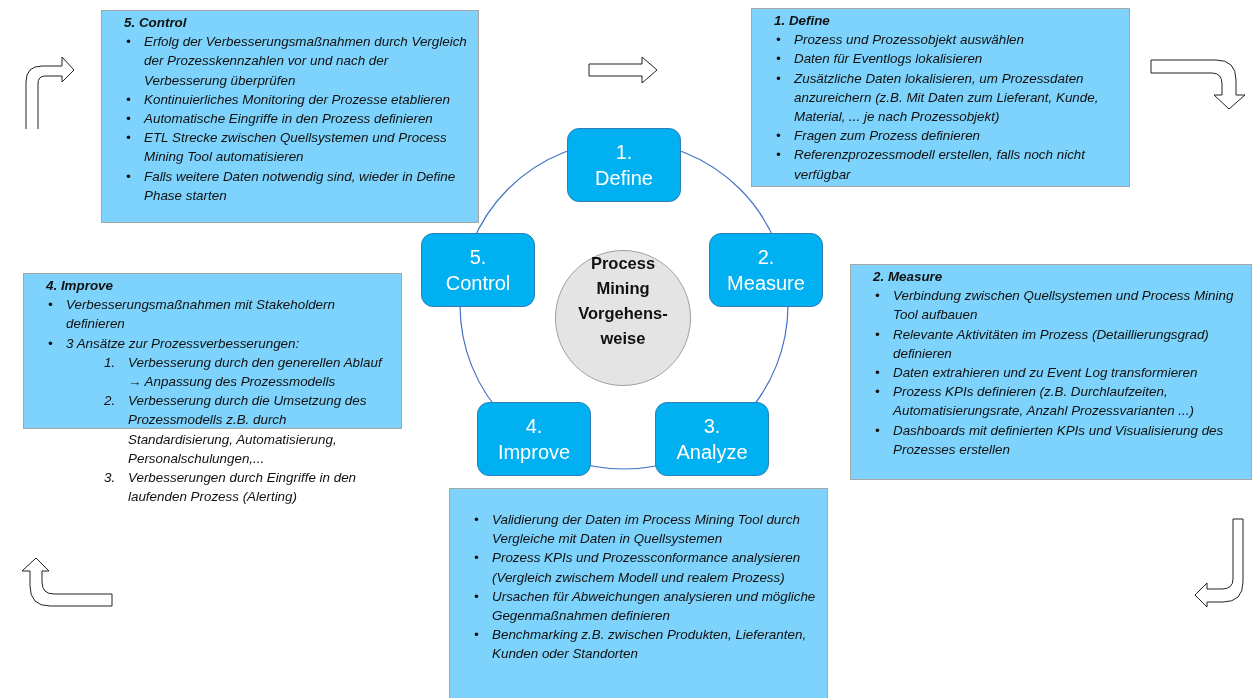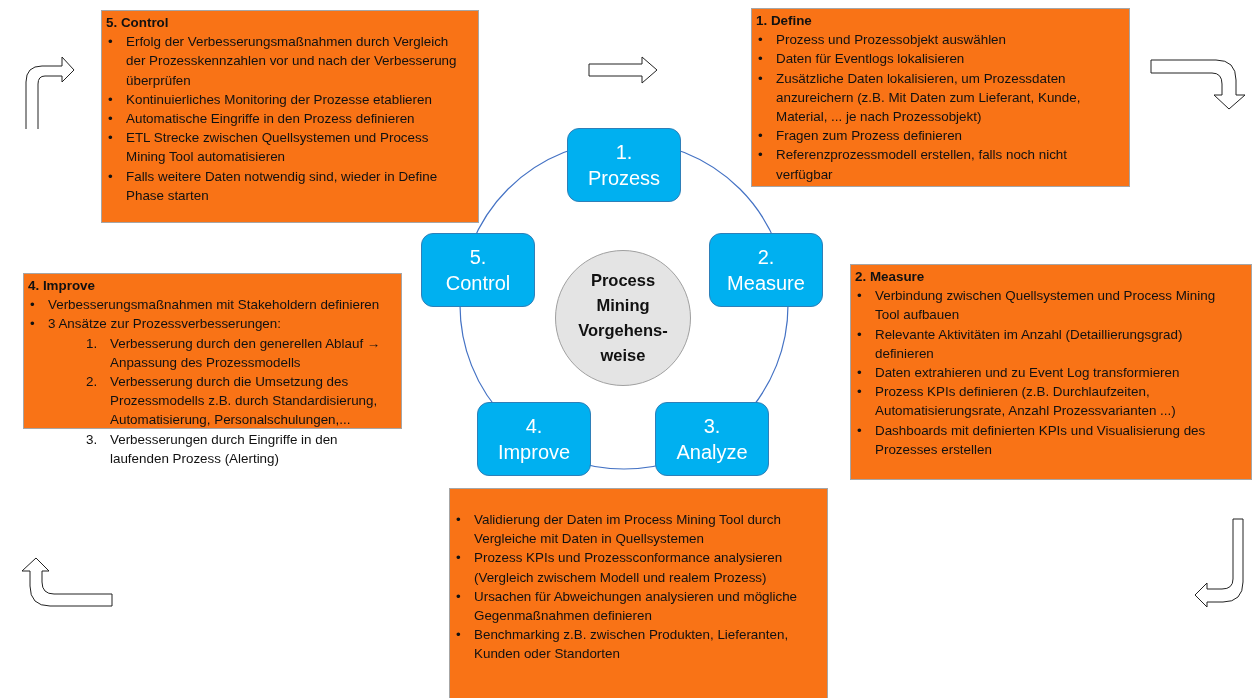--- a/index.html
+++ b/index.html
@@ -1,19 +1,19 @@
 <!DOCTYPE html>
 <html><head>
 <meta charset="utf-8">
 <style>
   html, body { margin:0; padding:0; background:#ffffff; }
   body { width:1259px; height:698px; position:relative; overflow:hidden;
          font-family:"Liberation Sans", "DejaVu Sans", sans-serif; color:#111; }
-  .panel { position:absolute; background:#f97316; border:1px solid #a6a6a6; box-sizing:border-box;
-           font-size:13.4px; line-height:19.2px; padding:2px 8px 4px 4px; }
+  .panel { position:absolute; background:#7dd3fc; border:1px solid #a6a6a6; box-sizing:border-box;
+           font-size:13.4px; line-height:19.2px; padding:2px 8px 4px 22px;font-style:italic; }
   .panel .title { font-weight:bold; }
   .panel ul { list-style:none; margin:0; padding:0; }
   .panel li { position:relative; padding-left:20px; }
   .panel li::before { content:"•"; position:absolute; left:2px; top:0; }
   .panel ol { list-style:none; margin:0; padding:0 0 0 58px; }
   .panel ol li { padding-left:24px; }
   .panel ol li::before { content:attr(data-num); left:0; }
 
   #p-control { left:101px; top:10px; width:378px; height:213px; }
   #p-define  { left:751px; top:8px;  width:379px; height:179px; }
@@ -25,21 +25,21 @@
           border-radius:12px; color:#fff; font-size:20px; line-height:26px; text-align:center;
           box-sizing:border-box; display:flex; flex-direction:column; justify-content:center; }
   #s1 { left:567px; top:128px; }
   #s2 { left:709px; top:233px; }
   #s3 { left:655px; top:402px; }
   #s4 { left:477px; top:402px; }
   #s5 { left:421px; top:233px; }
 
   #center { position:absolute; left:555px; top:250px; width:136px; height:136px; border-radius:50%;
             background:#e4e4e4; border:1px solid #a0a0a0; box-sizing:border-box;
-            display:flex; align-items:center; justify-content:center; text-align:center;
+            display:flex; justify-content:center; text-align:center;
             font-weight:bold; font-size:16.5px; line-height:25px; }
   #center span { display:block; width:110px; }
 
   svg.overlay { position:absolute; left:0; top:0; }
 </style>
 </head>
 <body>
 
 <svg class="overlay" width="1259" height="698">
   <circle cx="624" cy="305" r="164" fill="none" stroke="#4472c4" stroke-width="1.2"></circle>
@@ -87,39 +87,39 @@
     <li data-num="1.">Verbesserung durch den generellen Ablauf → Anpassung des Prozessmodells</li>
     <li data-num="2.">Verbesserung durch die Umsetzung des Prozessmodells z.B. durch Standardisierung, Automatisierung, Personalschulungen,...</li>
     <li data-num="3.">Verbesserungen durch Eingriffe in den laufenden Prozess (Alerting)</li>
   </ol>
 </div>
 
 <div class="panel" id="p-measure">
   <div class="title">2. Measure</div>
   <ul>
     <li>Verbindung zwischen Quellsystemen und Process Mining Tool aufbauen</li>
-    <li>Relevante Aktivitäten im Anzahl (Detaillierungsgrad) definieren</li>
+    <li>Relevante Aktivitäten im Prozess (Detaillierungsgrad) definieren</li>
     <li>Daten extrahieren und zu Event Log transformieren</li>
     <li>Prozess KPIs definieren (z.B. Durchlaufzeiten, Automatisierungsrate, Anzahl Prozessvarianten ...)</li>
     <li>Dashboards mit definierten KPIs und Visualisierung des Prozesses erstellen</li>
   </ul>
 </div>
 
 <div class="panel" id="p-analyze">
   <ul>
     <li>Validierung der Daten im Process Mining Tool durch Vergleiche mit Daten in Quellsystemen</li>
     <li>Prozess KPIs und Prozessconformance analysieren (Vergleich zwischem Modell und realem Prozess)</li>
     <li>Ursachen für Abweichungen analysieren und mögliche Gegenmaßnahmen definieren</li>
     <li>Benchmarking z.B. zwischen Produkten, Lieferanten, Kunden oder Standorten</li>
   </ul>
 </div>
 
 <div class="step" id="s1">
   <span>1.</span>
-  <span>Prozess</span>
+  <span>Define</span>
 </div>
 <div class="step" id="s2">
   <span>2.</span>
   <span>Measure</span>
 </div>
 <div class="step" id="s3">
   <span>3.</span>
   <span>Analyze</span>
 </div>
 <div class="step" id="s4">

